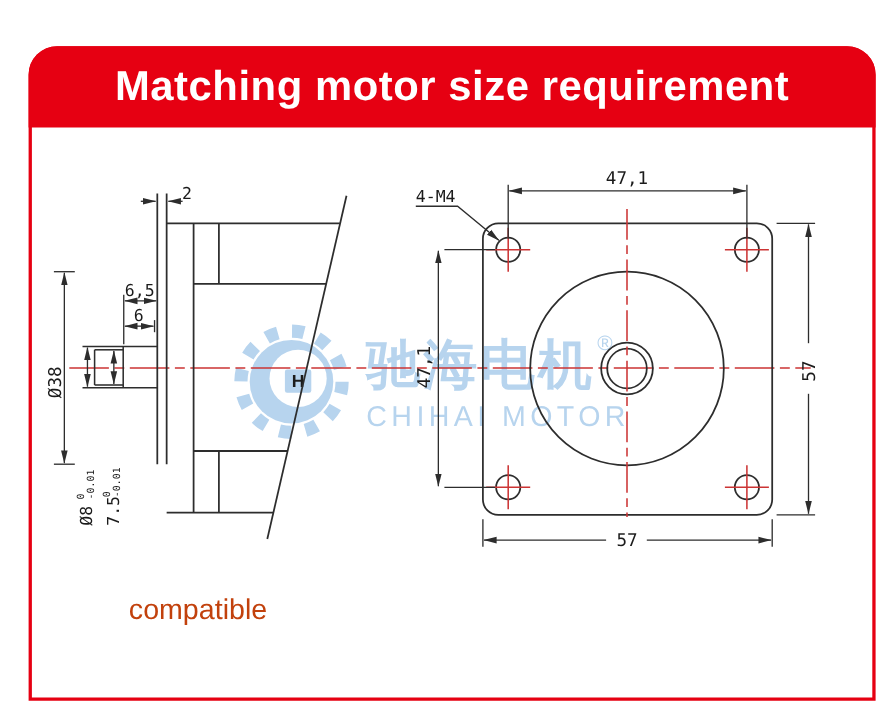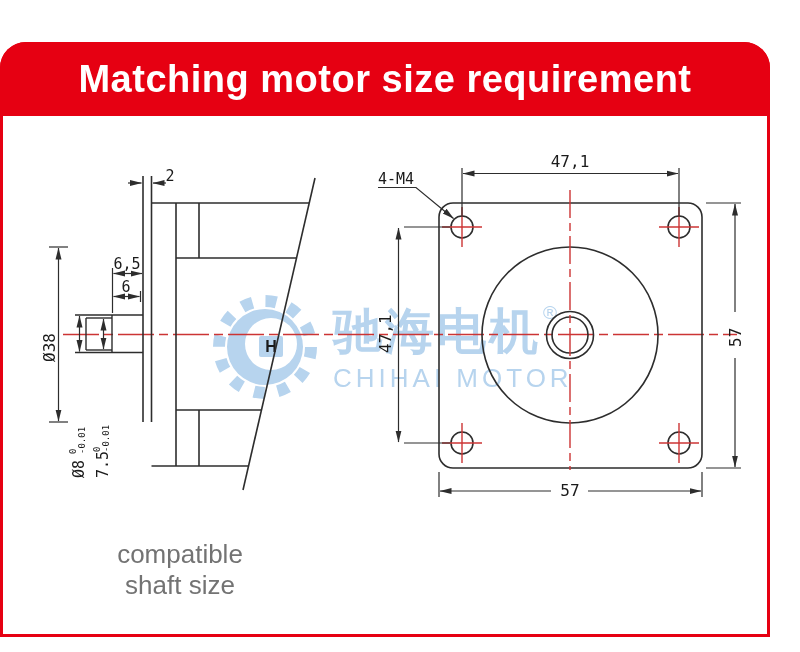--- a/index.html
+++ b/index.html
@@ -5,40 +5,40 @@
   :root{
     --red:#e60012;
     --ink:#2d2d2d;
     --dim:#1b1b1b;
     --cred:#cc3434;
     --wm:#b7d4ee;
   }
   html,body{margin:0;padding:0;background:#fff;}
   #screen{position:relative;width:800px;height:652px;background:#fff;overflow:hidden;
           font-family:"Liberation Sans",sans-serif;}
-  .frame{position:absolute;left:0;top:42px;width:770px;height:595px;box-sizing:border-box;
+  .frame{position:absolute;left:26px;top:42px;width:770px;height:595px;box-sizing:border-box;
          border:3px solid var(--red);border-radius:26px 26px 0 0;background:#fff;}
   .banner{position:absolute;left:-3px;top:-3px;right:-3px;height:74px;background:var(--red);
           border-radius:26px 26px 0 0;display:flex;align-items:center;justify-content:center;}
   .banner-title{color:#fff;font-size:38px;font-weight:700;letter-spacing:0.5px;
                 font-family:"Liberation Sans",sans-serif;}
   
   .watermark{position:absolute;left:205px;top:287px;display:flex;align-items:flex-start;
              color:var(--wm);user-select:none;}
   .wm-text{margin-left:8px;margin-top:20px;}
   .wm-row{display:flex;align-items:flex-start;line-height:1;}
   .wm-cn{font-size:49px;font-weight:700;letter-spacing:3px;line-height:1;
          font-family:"DejaVu Sans",sans-serif;}
   .wm-reg{font-size:19px;font-weight:400;margin-left:2px;margin-top:-4px;}
   .wm-en{font-size:26px;letter-spacing:4px;margin-top:7px;font-weight:400;}
   
   svg.drawing{position:absolute;left:0;top:0;}
   svg text{font-family:"DejaVu Sans Mono","DejaVu Sans",monospace;fill:var(--dim);}
   
-  .caption{position:absolute;text-align:center;color:#737373;font-size:26px;line-height:31px;
+  .caption{position:absolute;text-align:center;color:#c2410c;font-size:26px;line-height:31px;
            font-family:"Liberation Sans",sans-serif;}
   .caption-left{left:75px;top:539px;width:210px;}
   .caption-right{left:385px;top:533px;width:360px;}
 </style>
 </head>
 <body>
 
 <div id="screen">
 
   <div class="frame">
@@ -186,16 +186,15 @@
     </g>
     <g transform="translate(741,347) rotate(-90)">
       <text x="0" y="0" font-size="16">57</text>
     </g>
     <text x="570" y="496" text-anchor="middle" font-size="16">57</text>
     <text x="378" y="184" text-anchor="start" font-size="15">4-M4</text>
   </svg>
 
   <div class="caption caption-left">
     <div>compatible</div>
-    <div>shaft size</div>
   </div>
 
 </div>
 
 </body></html>

